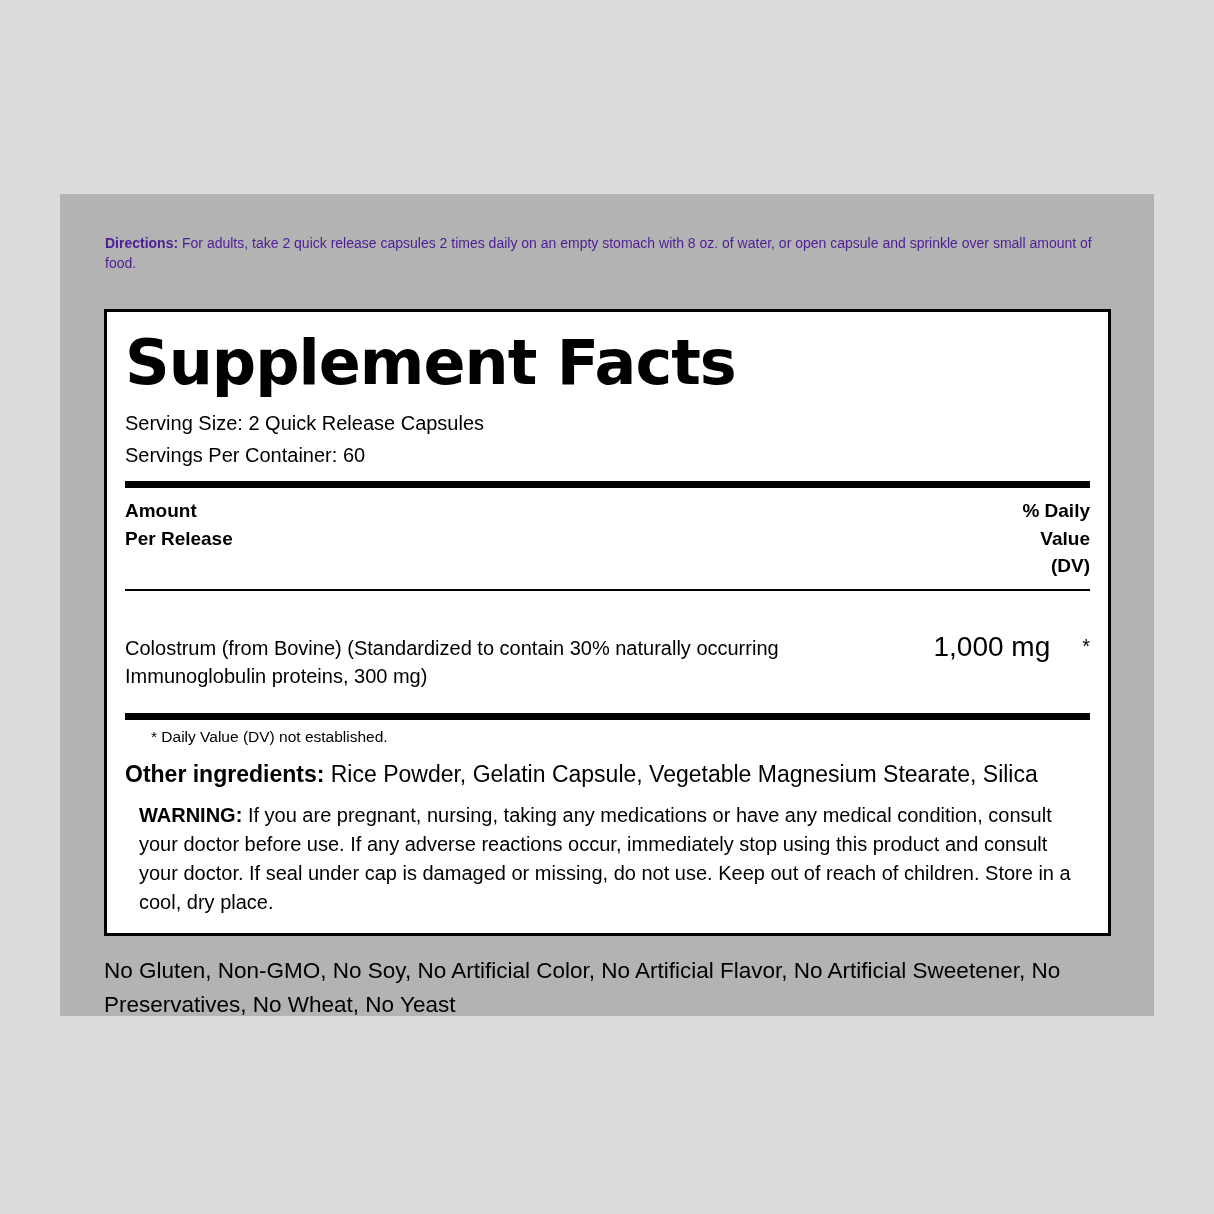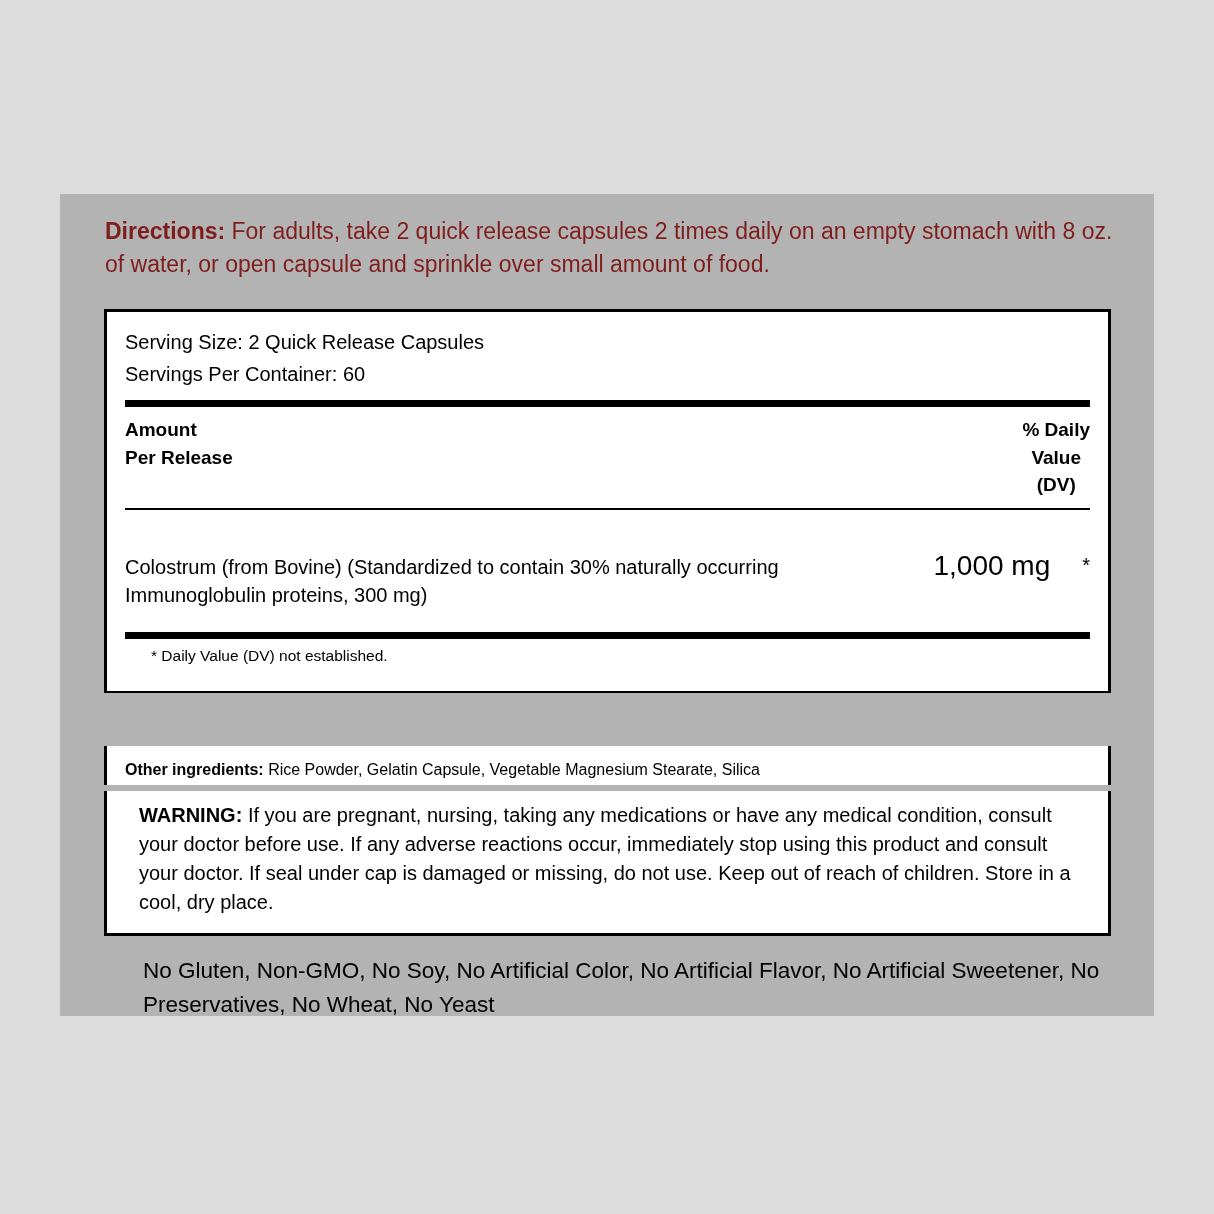--- a/index.html
+++ b/index.html
@@ -21,25 +21,25 @@
     top: 194px;
     width: 1094px;
     height: 822px;
     background: #b3b3b3;
     box-sizing: border-box;
   }
 
   .directions {
     position: absolute;
     left: 45px;
-    top: 21px;
+    top: 39px;
     width: 1010px;
-    font-size: 23px;
-    line-height: 1.45;
-    color: #7f1d1d;
+    font-size: 14px;
+    line-height: 1.45;
+    color: #4c1d95;
   }
   .directions b { font-weight: bold; }
 
   .facts-box {
     position: absolute;
     left: 44px;
     top: 115px;
     width: 1007px;
     background: #ffffff;
     border: 3px solid #000;
@@ -83,21 +83,21 @@
   }
   .amount-left {
     font-size: 19px;
     font-weight: bold;
     line-height: 1.45;
   }
   .amount-right {
     font-size: 19px;
     font-weight: bold;
     line-height: 1.45;
-    text-align: center;
+    text-align: right;
   }
 
   .ingredient-row {
     display: flex;
     align-items: center;
     padding: 13px 0 13px 0;
     min-height: 48px;
   }
   .ing-name {
     flex: 1 1 auto;
@@ -119,53 +119,53 @@
   }
 
   .footnote {
     font-size: 15.5px;
     padding: 8px 0 12px 0;
     margin-left: 26px;
   }
 
   .other-block {
     padding: 12px 18px 4px 18px;
-    font-size: 16px;
+    font-size: 23px;
     line-height: 1.45;
   }
   .other-block b { font-weight: bold; }
 
   .warning-block {
     padding: 10px 18px 16px 32px;
     font-size: 20px;
     line-height: 1.45;
   }
   .warning-block b { font-weight: bold; }
 
   .free-from {
     position: absolute;
     left: 44px;
     width: 1010px;
     font-size: 22.5px;
     line-height: 1.5;
-    margin-left: 39px;
   }
 </style>
 </head>
 <body>
 
 <div class="label-panel">
 
   <div class="directions">
     <b>Directions:</b><span> For adults, take 2 quick release capsules 2 times daily on an empty stomach with 8 oz. of water, or open capsule and sprinkle over small amount of food.</span>
   </div>
 
   <div class="facts-box" style="border-bottom: 2px solid rgb(0, 0, 0);">
     <div class="facts-inner">
 
+      <div class="facts-title">Supplement Facts</div>
 
       <div class="serving-line">Serving Size: 2 Quick Release Capsules</div>
       <div class="serving-line">Servings Per Container: 60</div>
 
       <div class="rule-thick"></div>
 
       <div class="amount-row">
         <div class="amount-left">
           <div>Amount</div>
           <div>Per Release</div>

